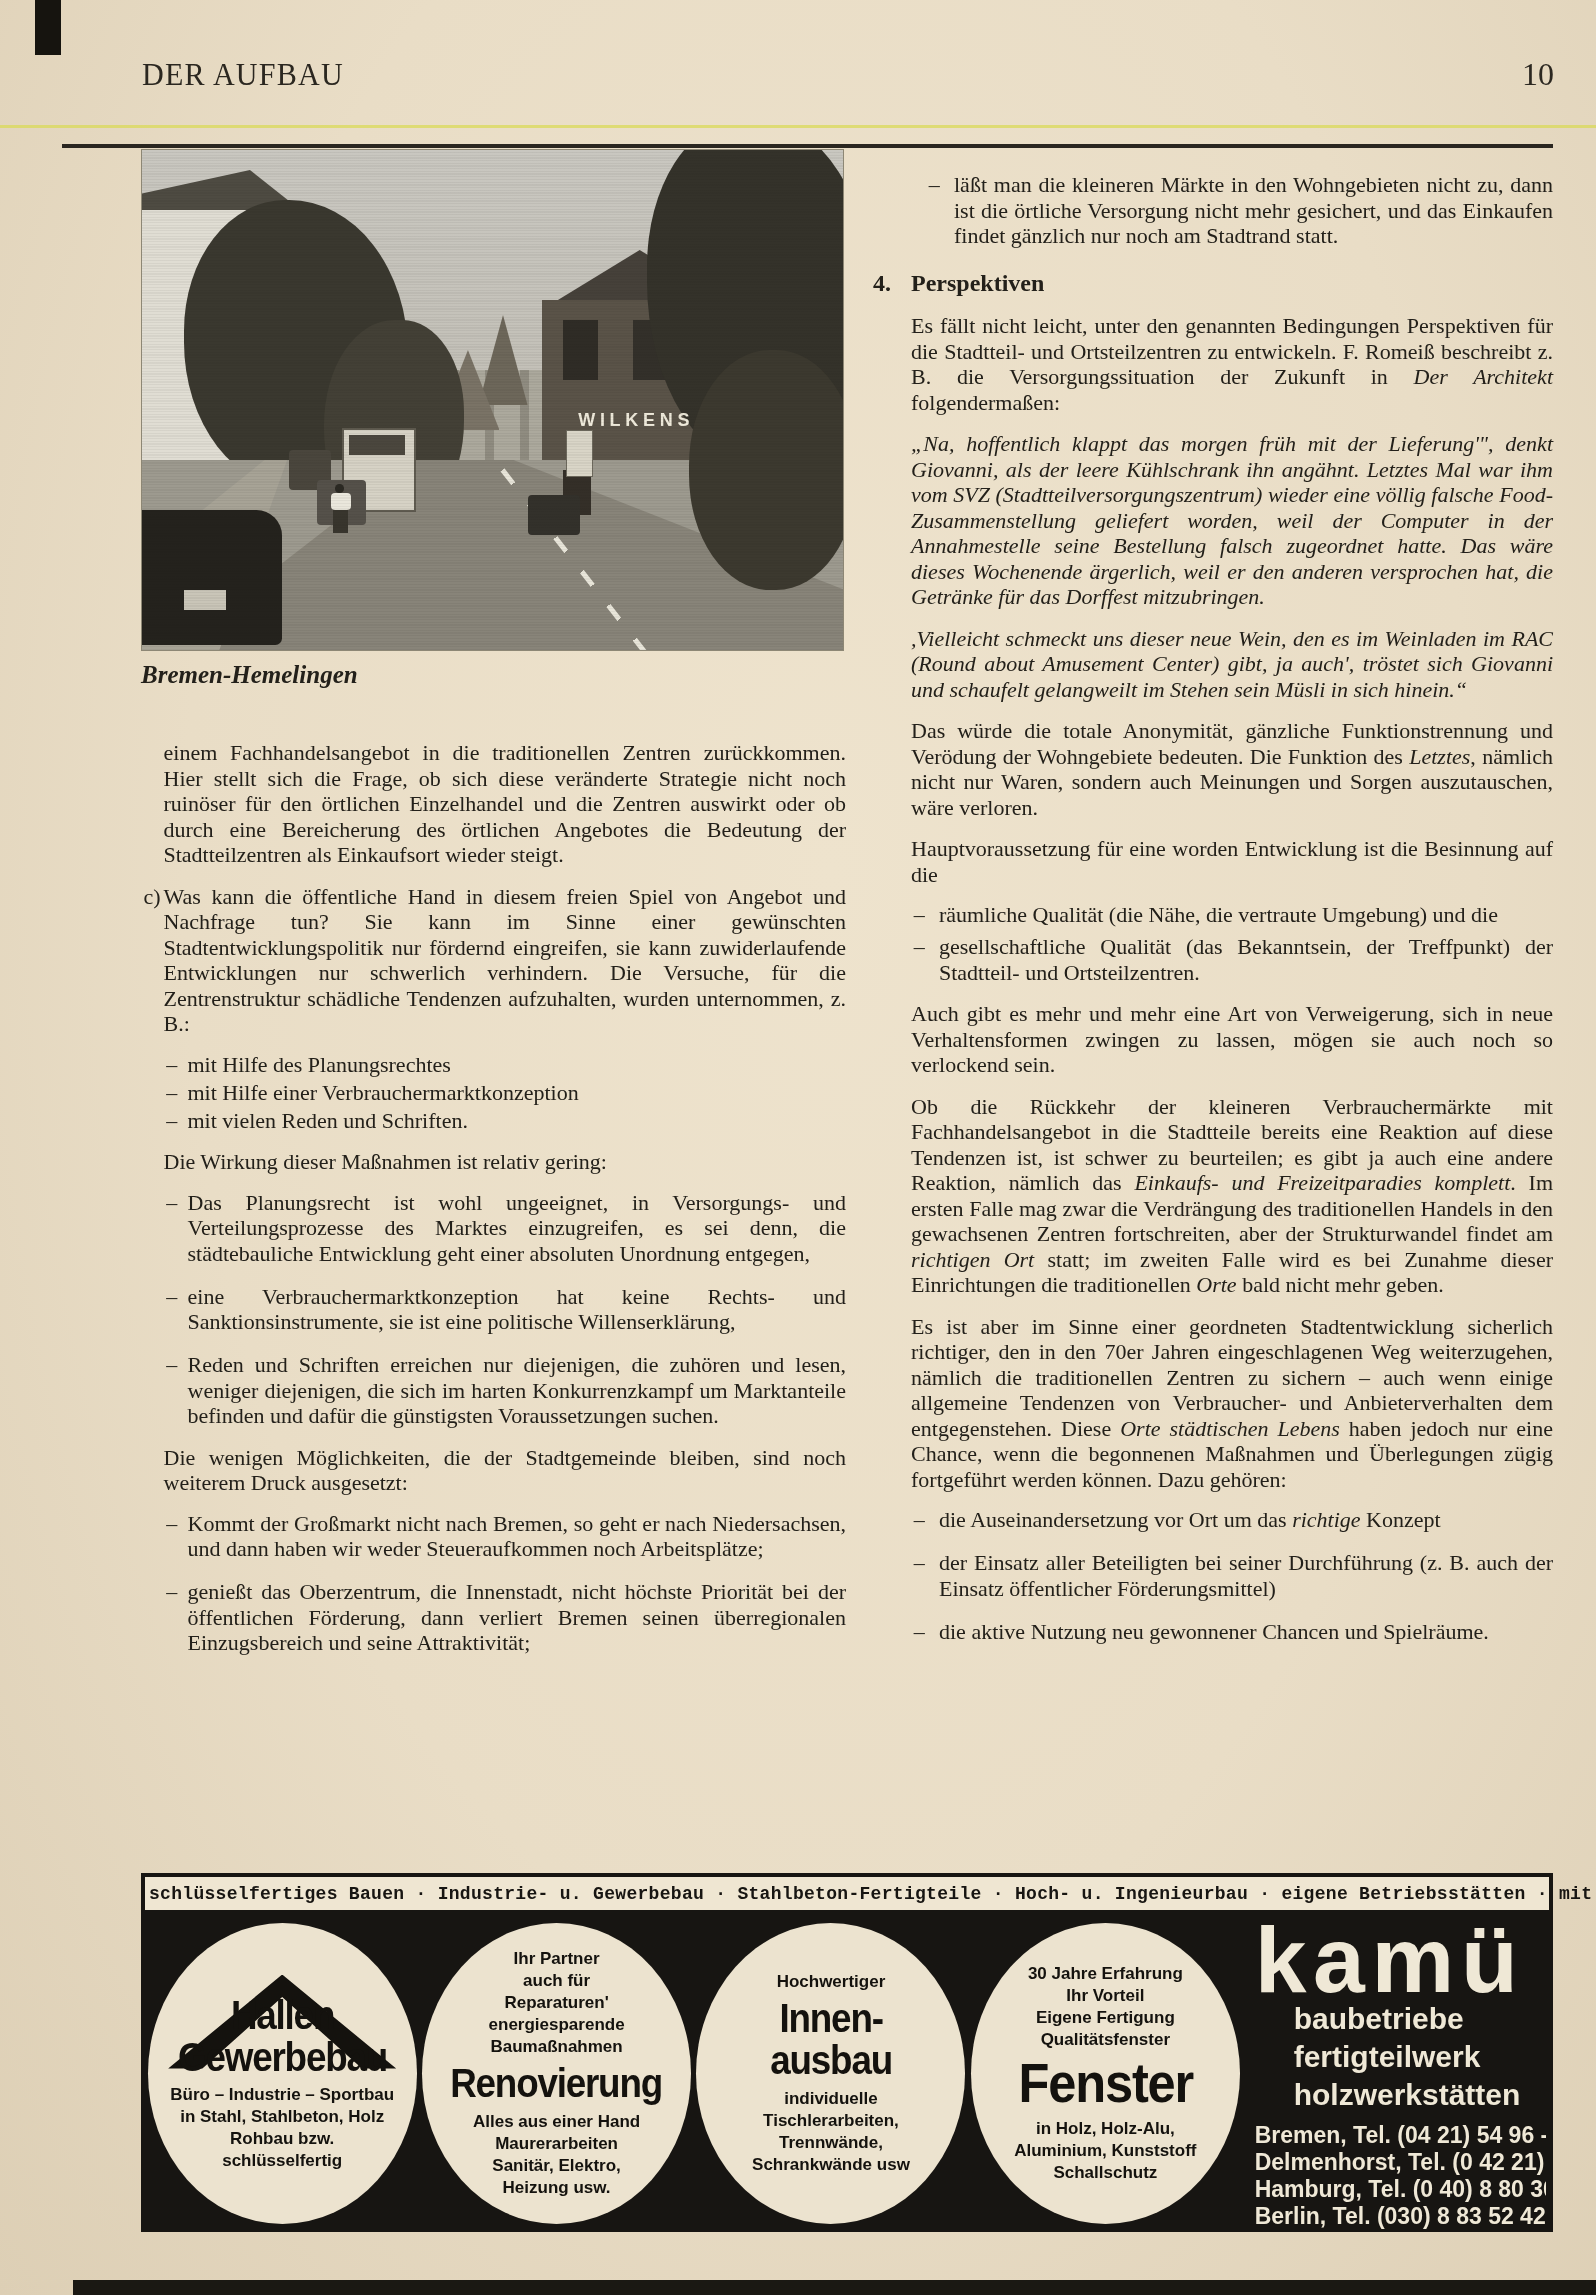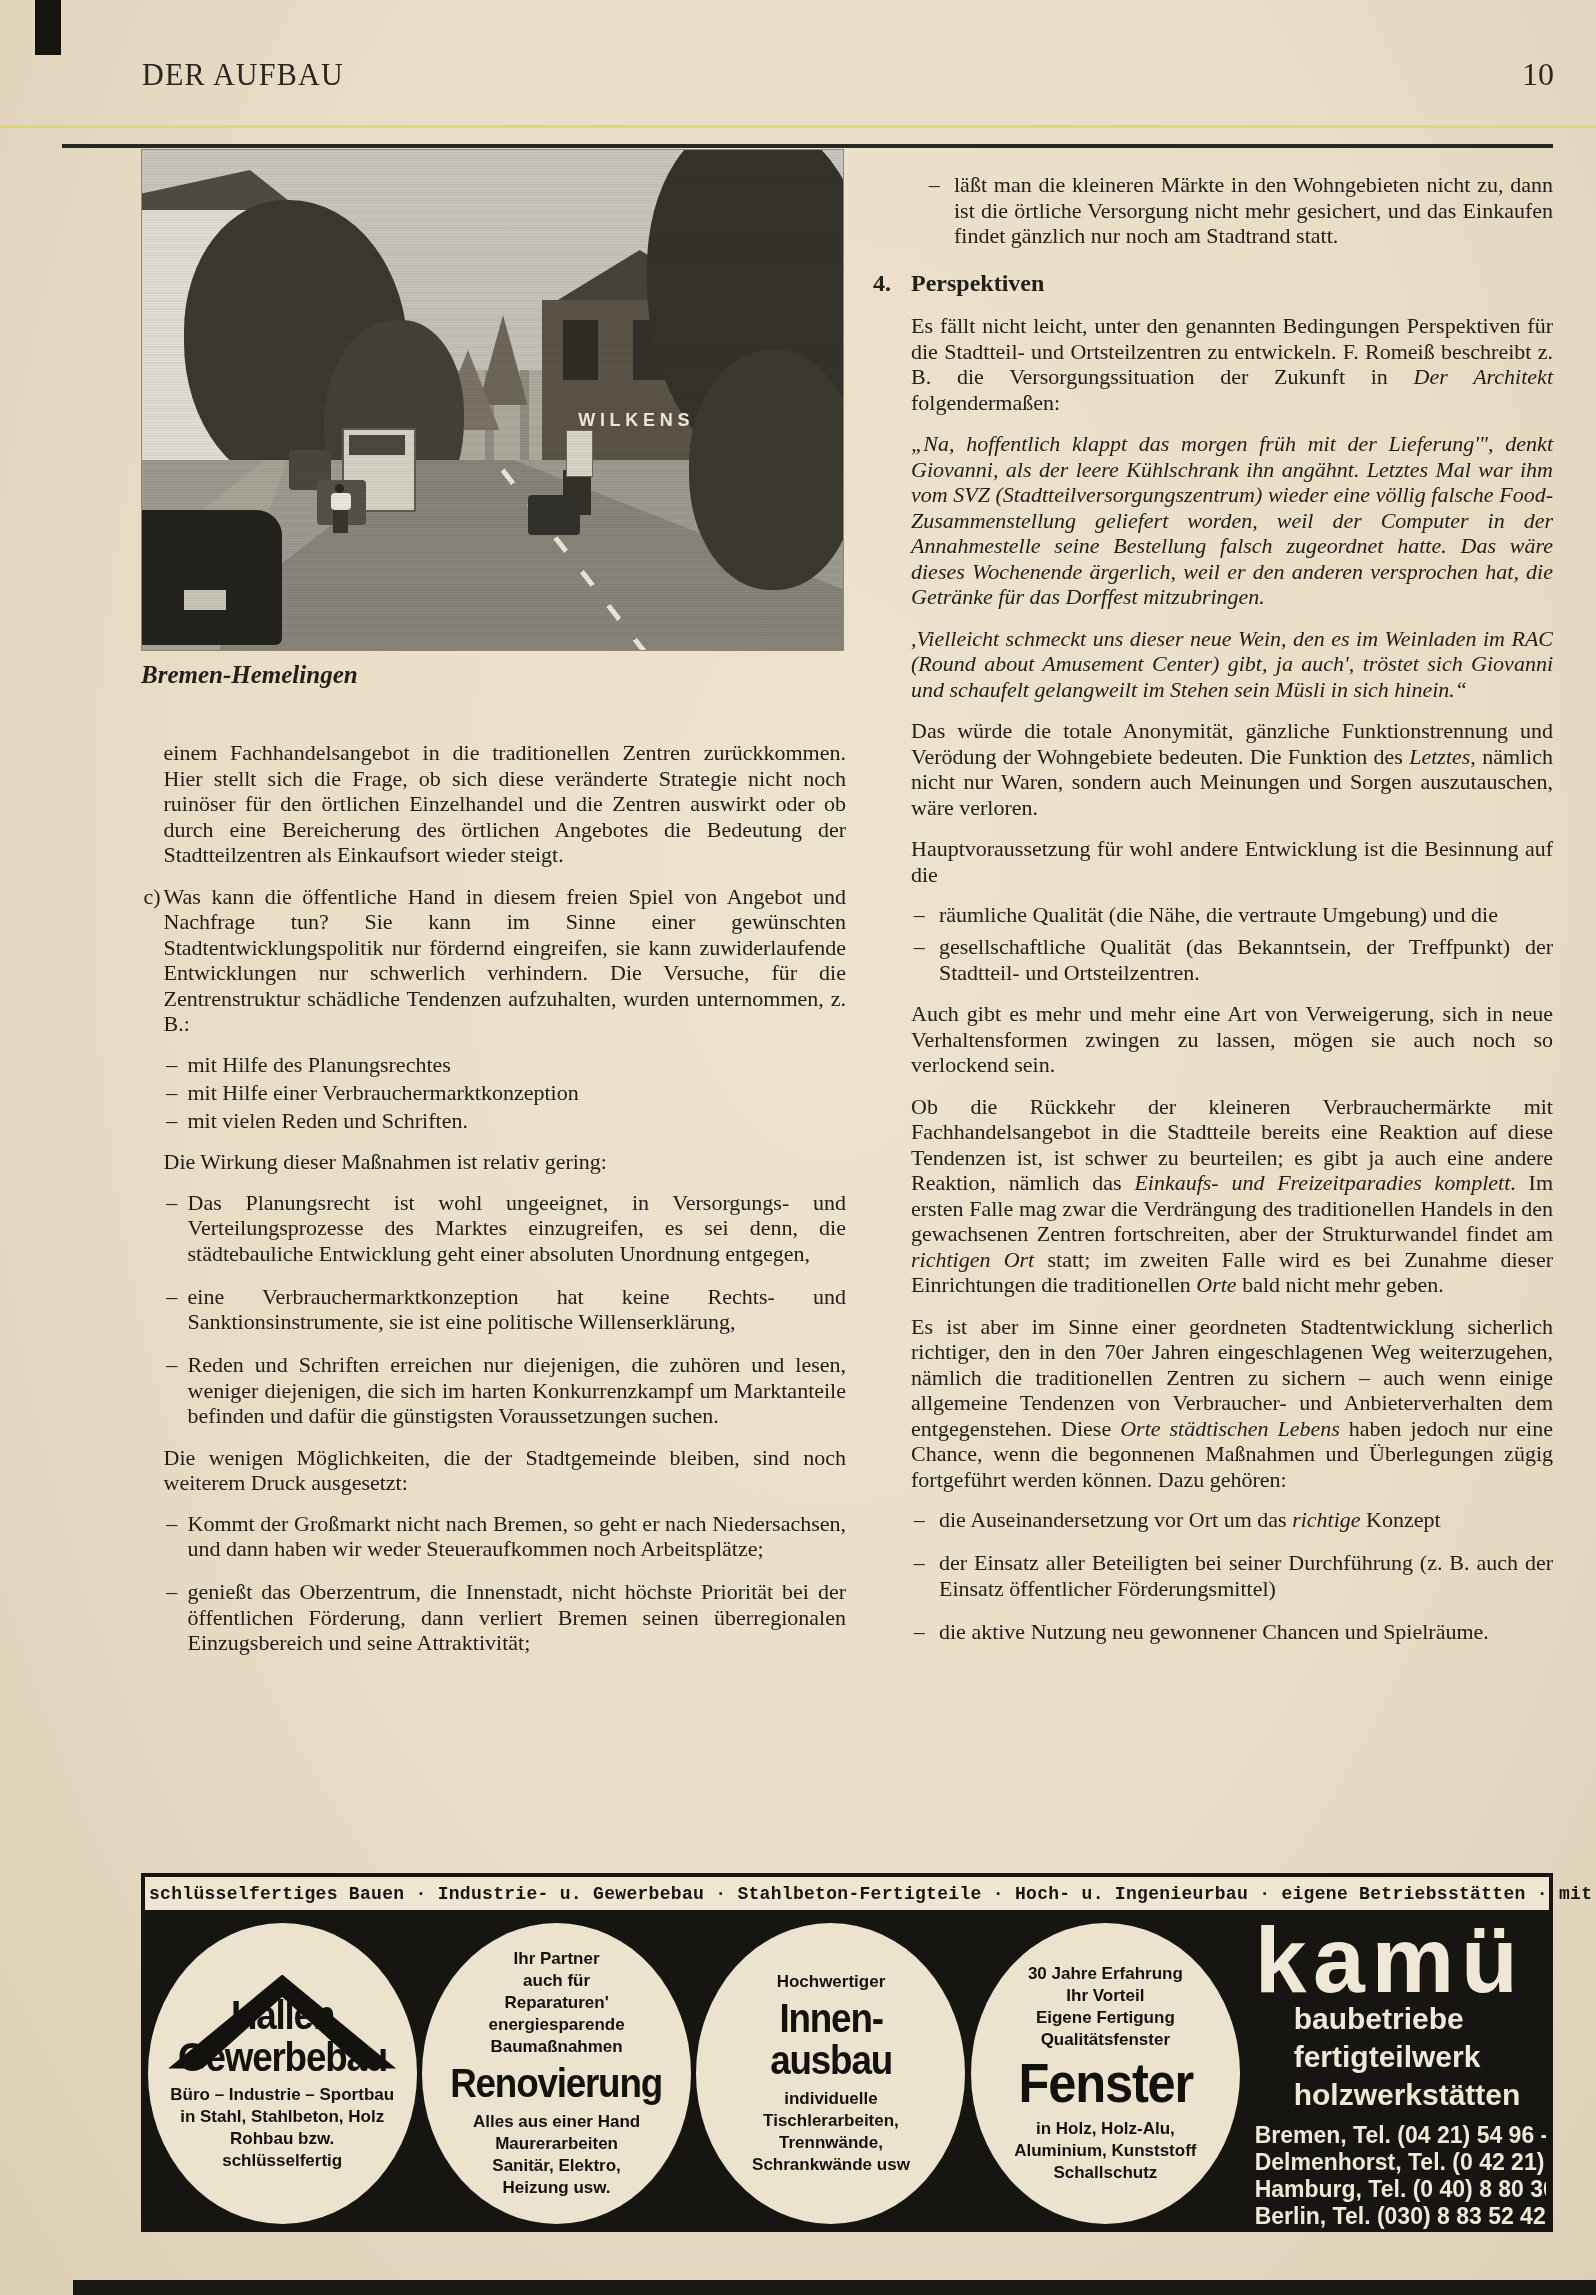--- a/index.html
+++ b/index.html
@@ -178,21 +178,21 @@
         <div class="b-row"><span class="b-dash">–</span><span class="b-text">läßt man die kleineren Märkte in den Wohngebieten nicht zu, dann ist die örtliche Versorgung nicht mehr gesichert, und das Einkaufen findet gänzlich nur noch am Stadtrand statt.</span></div>
       </div>
     <h3 class="sec">
       <span class="sec-marker">4.</span>
       <span>Perspektiven</span>
     </h3>
     <p>Es fällt nicht leicht, unter den genannten Bedingungen Perspektiven für die Stadtteil- und Ortsteilzentren zu entwickeln. F. Romeiß beschreibt z. B. die Versorgungssituation der Zukunft in <i>Der Architekt</i> folgendermaßen:</p>
     <p class="quote"><i>„Na, hoffentlich klappt das morgen früh mit der Lieferung'", denkt Giovanni, als der leere Kühlschrank ihn angähnt. Letztes Mal war ihm vom SVZ (Stadtteilversorgungszentrum) wieder eine völlig falsche Food-Zusammenstellung geliefert worden, weil der Computer in der Annahmestelle seine Bestellung falsch zugeordnet hatte. Das wäre dieses Wochenende ärgerlich, weil er den anderen versprochen hat, die Getränke für das Dorffest mitzubringen.</i></p>
     <p class="quote"><i>,Vielleicht schmeckt uns dieser neue Wein, den es im Weinladen im RAC (Round about Amusement Center) gibt, ja auch', tröstet sich Giovanni und schaufelt gelangweilt im Stehen sein Müsli in sich hinein.“</i></p>
     <p>Das würde die totale Anonymität, gänzliche Funktionstrennung und Verödung der Wohngebiete bedeuten. Die Funktion des <i>Letztes</i>, nämlich nicht nur Waren, sondern auch Meinungen und Sorgen auszutauschen, wäre verloren.</p>
-    <p>Hauptvoraussetzung für wohl andere Entwicklung ist die Besinnung auf die</p>
+    <p>Hauptvoraussetzung für eine worden Entwicklung ist die Besinnung auf die</p>
     <div class="bullets">
         <div class="b-row"><span class="b-dash">–</span><span class="b-text">räumliche Qualität (die Nähe, die vertraute Umgebung) und die</span></div>
         <div class="b-row"><span class="b-dash">–</span><span class="b-text">gesellschaftliche Qualität (das Bekanntsein, der Treffpunkt) der Stadtteil- und Ortsteilzentren.</span></div>
       </div>
     <p>Auch gibt es mehr und mehr eine Art von Verweigerung, sich in neue Verhaltensformen zwingen zu lassen, mögen sie auch noch so verlockend sein.</p>
     <p>Ob die Rückkehr der kleineren Verbrauchermärkte mit Fachhandelsangebot in die Stadtteile bereits eine Reaktion auf diese Tendenzen ist, ist schwer zu beurteilen; es gibt ja auch eine andere Reaktion, nämlich das <i>Einkaufs- und Freizeitparadies komplett</i>. Im ersten Falle mag zwar die Verdrängung des traditionellen Handels in den gewachsenen Zentren fortschreiten, aber der Strukturwandel findet am <i>richtigen Ort</i> statt; im zweiten Falle wird es bei Zunahme dieser Einrichtungen die traditionellen <i>Orte</i> bald nicht mehr geben.</p>
     <p>Es ist aber im Sinne einer geordneten Stadtentwicklung sicherlich richtiger, den in den 70er Jahren eingeschlagenen Weg weiterzugehen, nämlich die traditionellen Zentren zu sichern – auch wenn einige allgemeine Tendenzen von Verbraucher- und Anbieterverhalten dem entgegenstehen. Diese <i>Orte städtischen Lebens</i> haben jedoch nur eine Chance, wenn die begonnenen Maßnahmen und Überlegungen zügig fortgeführt werden können. Dazu gehören:</p>
     <div class="bullets spaced">
         <div class="b-row"><span class="b-dash">–</span><span class="b-text">die Auseinandersetzung vor Ort um das <i>richtige</i> Konzept</span></div>
         <div class="b-row"><span class="b-dash">–</span><span class="b-text">der Einsatz aller Beteiligten bei seiner Durchführung (z. B. auch der Einsatz öffentlicher Förderungsmittel)</span></div>

